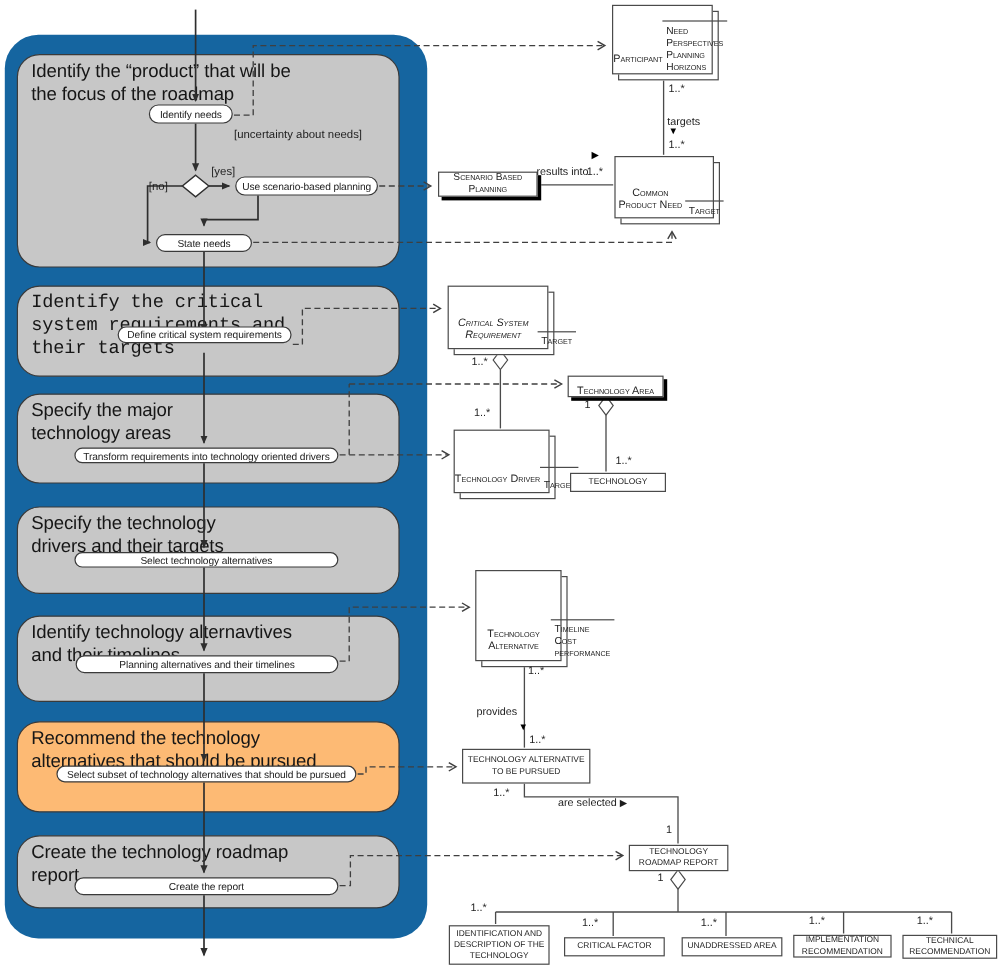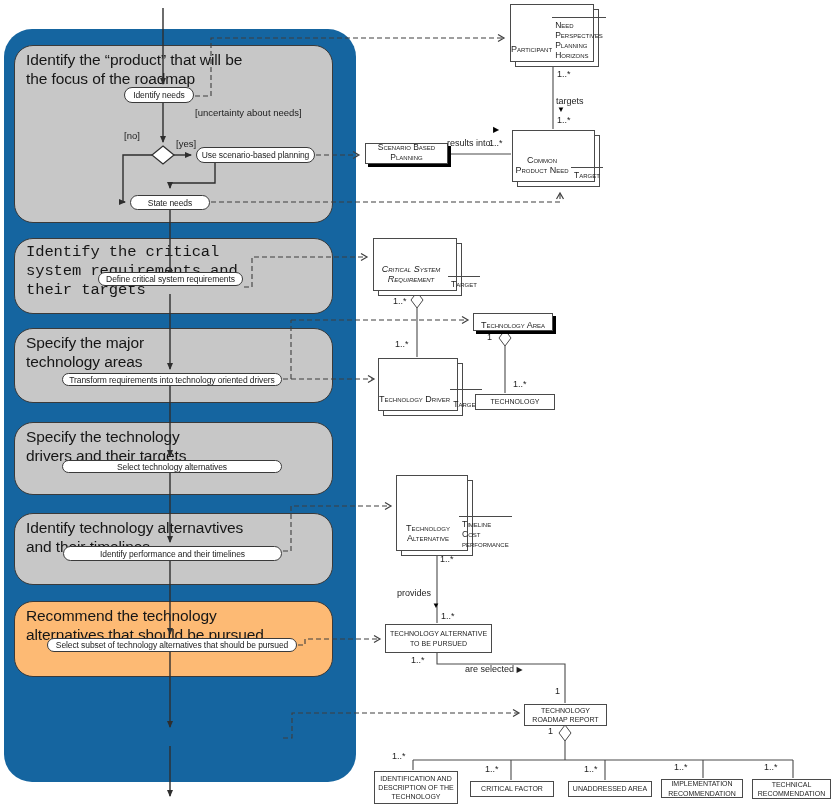--- a/index.html
+++ b/index.html
@@ -52,20 +52,23 @@
     </div>
     <div class="block" style="top:422px;height:73px;background:#c7c7c7;">
       <div class="block-title" style="width:182px;">Specify the technology drivers and their targets</div>
     </div>
     <div class="block" style="top:513px;height:72px;background:#c7c7c7;">
       <div class="block-title" style="width:238px;">Identify technology alternavtives and their timelines</div>
     </div>
     <div class="block" style="top:601px;height:76px;background:#fdba74;">
       <div class="block-title" style="width:247px;">Recommend the technology alternatives that should be pursued</div>
     </div>
+    <div class="block" style="top:696px;height:61px;background:#c7c7c7;">
+      <div class="block-title" style="width:216px;">Create the technology roadmap report</div>
+    </div>
   </div>
 
   <svg width="833" height="808" viewBox="0 0 833 808">
     <defs>
       <marker id="mf" markerWidth="8" markerHeight="8" refX="6" refY="4" orient="auto" markerUnits="userSpaceOnUse">
         <path d="M0,1 L7,4 L0,7 Z" fill="#2e2e2e"></path>
       </marker>
       <marker id="mo" markerWidth="9" markerHeight="10" refX="6" refY="4.5" orient="auto" markerUnits="userSpaceOnUse">
         <path d="M1,1 L7,4.5 L1,8" fill="none" stroke="#3f3f3f" stroke-width="1.2"></path>
       </marker>
@@ -135,27 +138,30 @@
     <div class="pill" style="left:98px;top:272px;width:145px;height:14px;">
         <span>Define critical system requirements</span>
       </div>
     <div class="pill" style="left:62px;top:373px;width:220px;height:13px;">
         <span>Transform requirements into technology oriented drivers</span>
       </div>
     <div class="pill" style="left:62px;top:460px;width:220px;height:13px;">
         <span>Select technology alternatives</span>
       </div>
     <div class="pill" style="left:63px;top:546px;width:219px;height:15px;">
-        <span>Identify performance and their timelines</span>
+        <span>Planning alternatives and their timelines</span>
       </div>
     <div class="pill" style="left:47px;top:638px;width:250px;height:14px;">
         <span>Select subset of technology alternatives that should be pursued</span>
       </div>
-
-    <div class="guard" style="left:104px;top:130px;padding-left:20px;">[no]</div>
+    <div class="pill" style="left:62px;top:731px;width:220px;height:15px;">
+        <span>Create the report</span>
+      </div>
+
+    <div class="guard" style="left:104px;top:150px;padding-left:20px;">[no]</div>
     <div class="guard" style="left:176px;top:138px;">[yes]</div>
     <div class="guard" style="left:195px;top:107px;">[uncertainty about needs]</div>
 
     <div class="uml stacked" style="left:510px;top:4px;width:84px;height:58px;">
       <div class="uml-title" style="height:23px;">
           <span>Participant</span>
         </div>
       <div class="uml-attrs">
         <span>Need</span>
         <span>Perspectives</span>

